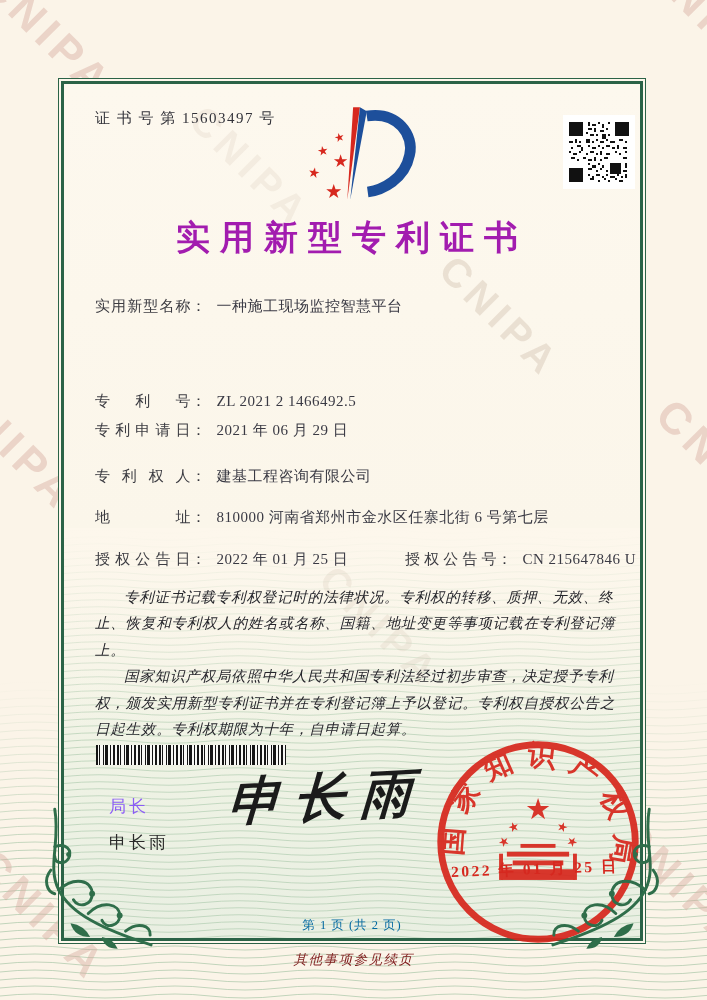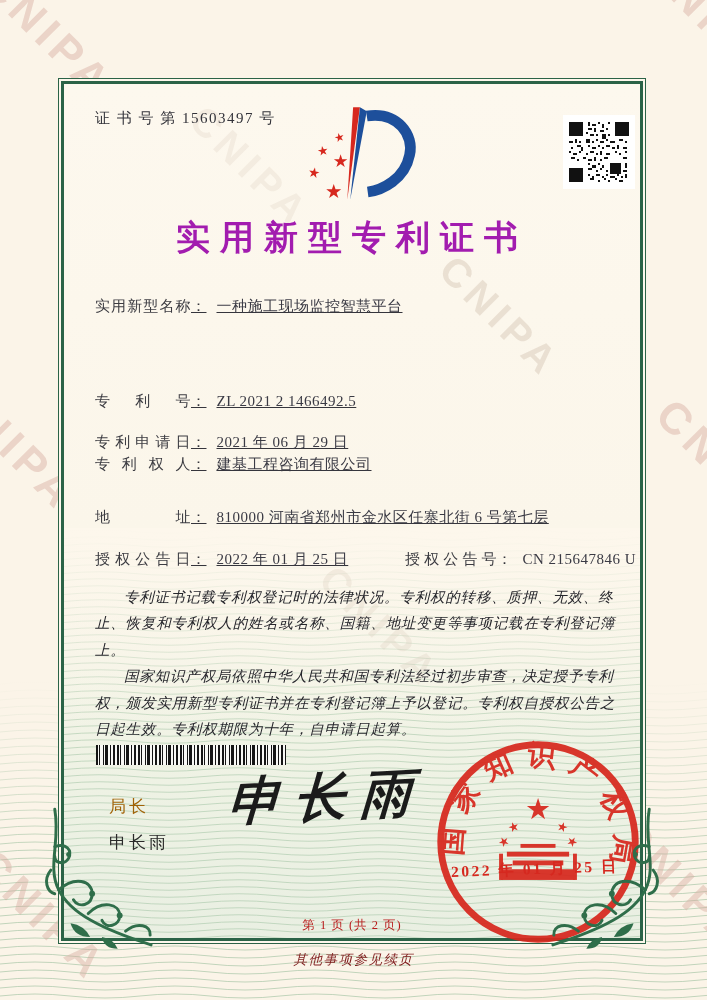--- a/index.html
+++ b/index.html
@@ -45,58 +45,58 @@
 
   .logo{position:absolute;left:226px;top:24px;width:146px;height:104px;}
   .qr-pad{position:absolute;left:504px;top:36px;width:72px;height:74px;background:#fff;}
   .qr-pad svg{position:absolute;left:6px;top:7px;}
 
   .title{
     position:absolute;left:0;top:136px;width:100%;text-align:center;
     font-size:34px;font-weight:bold;letter-spacing:10px;color:#a21caf;
   }
 
-  .frow{position:absolute;left:36px;white-space:nowrap;font-size:15px;color:#35353c;letter-spacing:.5px;text-decoration:underline;}
+  .frow{position:absolute;left:36px;white-space:nowrap;font-size:15px;color:#35353c;letter-spacing:.5px;}
   .flabel{display:inline-block;width:96px;text-align:justify;text-align-last:justify;color:#3c3c42;}
   .fvalue{margin-left:10px;color:#3a3a44;}
   .pair2{position:absolute;left:310px;top:0;white-space:nowrap;}
   .pair2 .flabel{width:92px;}
 
   .legal{
     position:absolute;left:36px;top:505px;width:524px;
     font-size:14.5px;line-height:1.82;font-style:italic;letter-spacing:.8px;color:#26262c;
   }
   .legal p{margin:0;text-indent:2em;}
 
   .barcode{
     position:absolute;left:37px;top:666px;width:190px;height:20px;
     background:repeating-linear-gradient(90deg,
       #151515 0 2px,#f8f8f5 2px 3px,#151515 3px 4px,#f8f8f5 4px 7px,
       #151515 7px 8px,#f8f8f5 8px 9px,#151515 9px 12px,#f8f8f5 12px 14px,
       #151515 14px 15px,#f8f8f5 15px 17px,#151515 17px 19px,#f8f8f5 19px 21px);
   }
 
-  .sig-title{position:absolute;left:50px;top:716px;font-size:17px;color:#a16207;
+  .sig-title{position:absolute;left:50px;top:716px;font-size:17px;color:#8b5cf6;
     font-family:"Liberation Sans", sans-serif;letter-spacing:3px;}
   .sig-name{position:absolute;left:50px;top:752px;font-size:17px;color:#2a2a2a;
     font-family:"Liberation Sans", sans-serif;letter-spacing:3px;}
   .autograph{
     position:absolute;left:138px;top:684px;width:260px;text-align:center;
     font-size:52px;font-style:italic;font-weight:600;color:#1b1b1b;letter-spacing:14px;
     transform:rotate(-3deg) skewX(-6deg);
   }
 
   .seal{position:absolute;left:372px;top:656px;width:214px;height:214px;opacity:.93;}
   .seal-date{
     position:absolute;left:392px;top:780px;font-size:15.5px;color:#d6281f;
     letter-spacing:2.5px;transform:rotate(-2deg);font-weight:bold;white-space:nowrap;
   }
 
   .page-info{position:absolute;left:0;top:838px;width:100%;text-align:center;
-    font-size:12.5px;color:#b91c1c;letter-spacing:1px;}
+    font-size:12.5px;color:#0369a1;letter-spacing:1px;}
 
   .orn{position:absolute;width:118px;height:148px;top:728px;z-index:6;}
   .orn.left{left:-18px;}
   .orn.right{right:-18px;transform:scaleX(-1);}
 
   .cont-note{
     position:absolute;left:0;top:951px;width:100%;text-align:center;z-index:3;
     font-size:13.5px;font-style:italic;color:#7f1d1d;letter-spacing:1.5px;
   }
 </style>
@@ -252,24 +252,24 @@
       </div>
 
       <div class="title">实用新型专利证书</div>
 
       <div class="frow" style="top:218px;">
         <span class="flabel">实用新型名称</span><span>：</span><span class="fvalue">一种施工现场监控智慧平台</span>
       </div>
       <div class="frow" style="top:304px;margin-top:9px;">
         <span class="flabel">专利号</span><span>：</span><span class="fvalue">ZL 2021 2 1466492.5</span>
       </div>
-      <div class="frow" style="top:354px;">
+      <div class="frow" style="top:342px;">
         <span class="flabel">专利申请日</span><span>：</span><span class="fvalue">2021 年 06 月 29 日</span>
       </div>
-      <div class="frow" style="top:376px;">
+      <div class="frow" style="top:388px;">
         <span class="flabel">专利权人</span><span>：</span><span class="fvalue">建基工程咨询有限公司</span>
       </div>
       <div class="frow" style="top:429px;">
         <span class="flabel">地址</span><span>：</span><span class="fvalue">810000 河南省郑州市金水区任寨北街 6 号第七层</span>
       </div>
       <div class="frow" style="top:471px;">
         <span class="flabel">授权公告日</span><span>：</span><span class="fvalue">2022 年 01 月 25 日</span>
         <span class="pair2">
           <span class="flabel">授权公告号</span><span>：</span><span class="fvalue">CN 215647846 U</span>
         </span>

